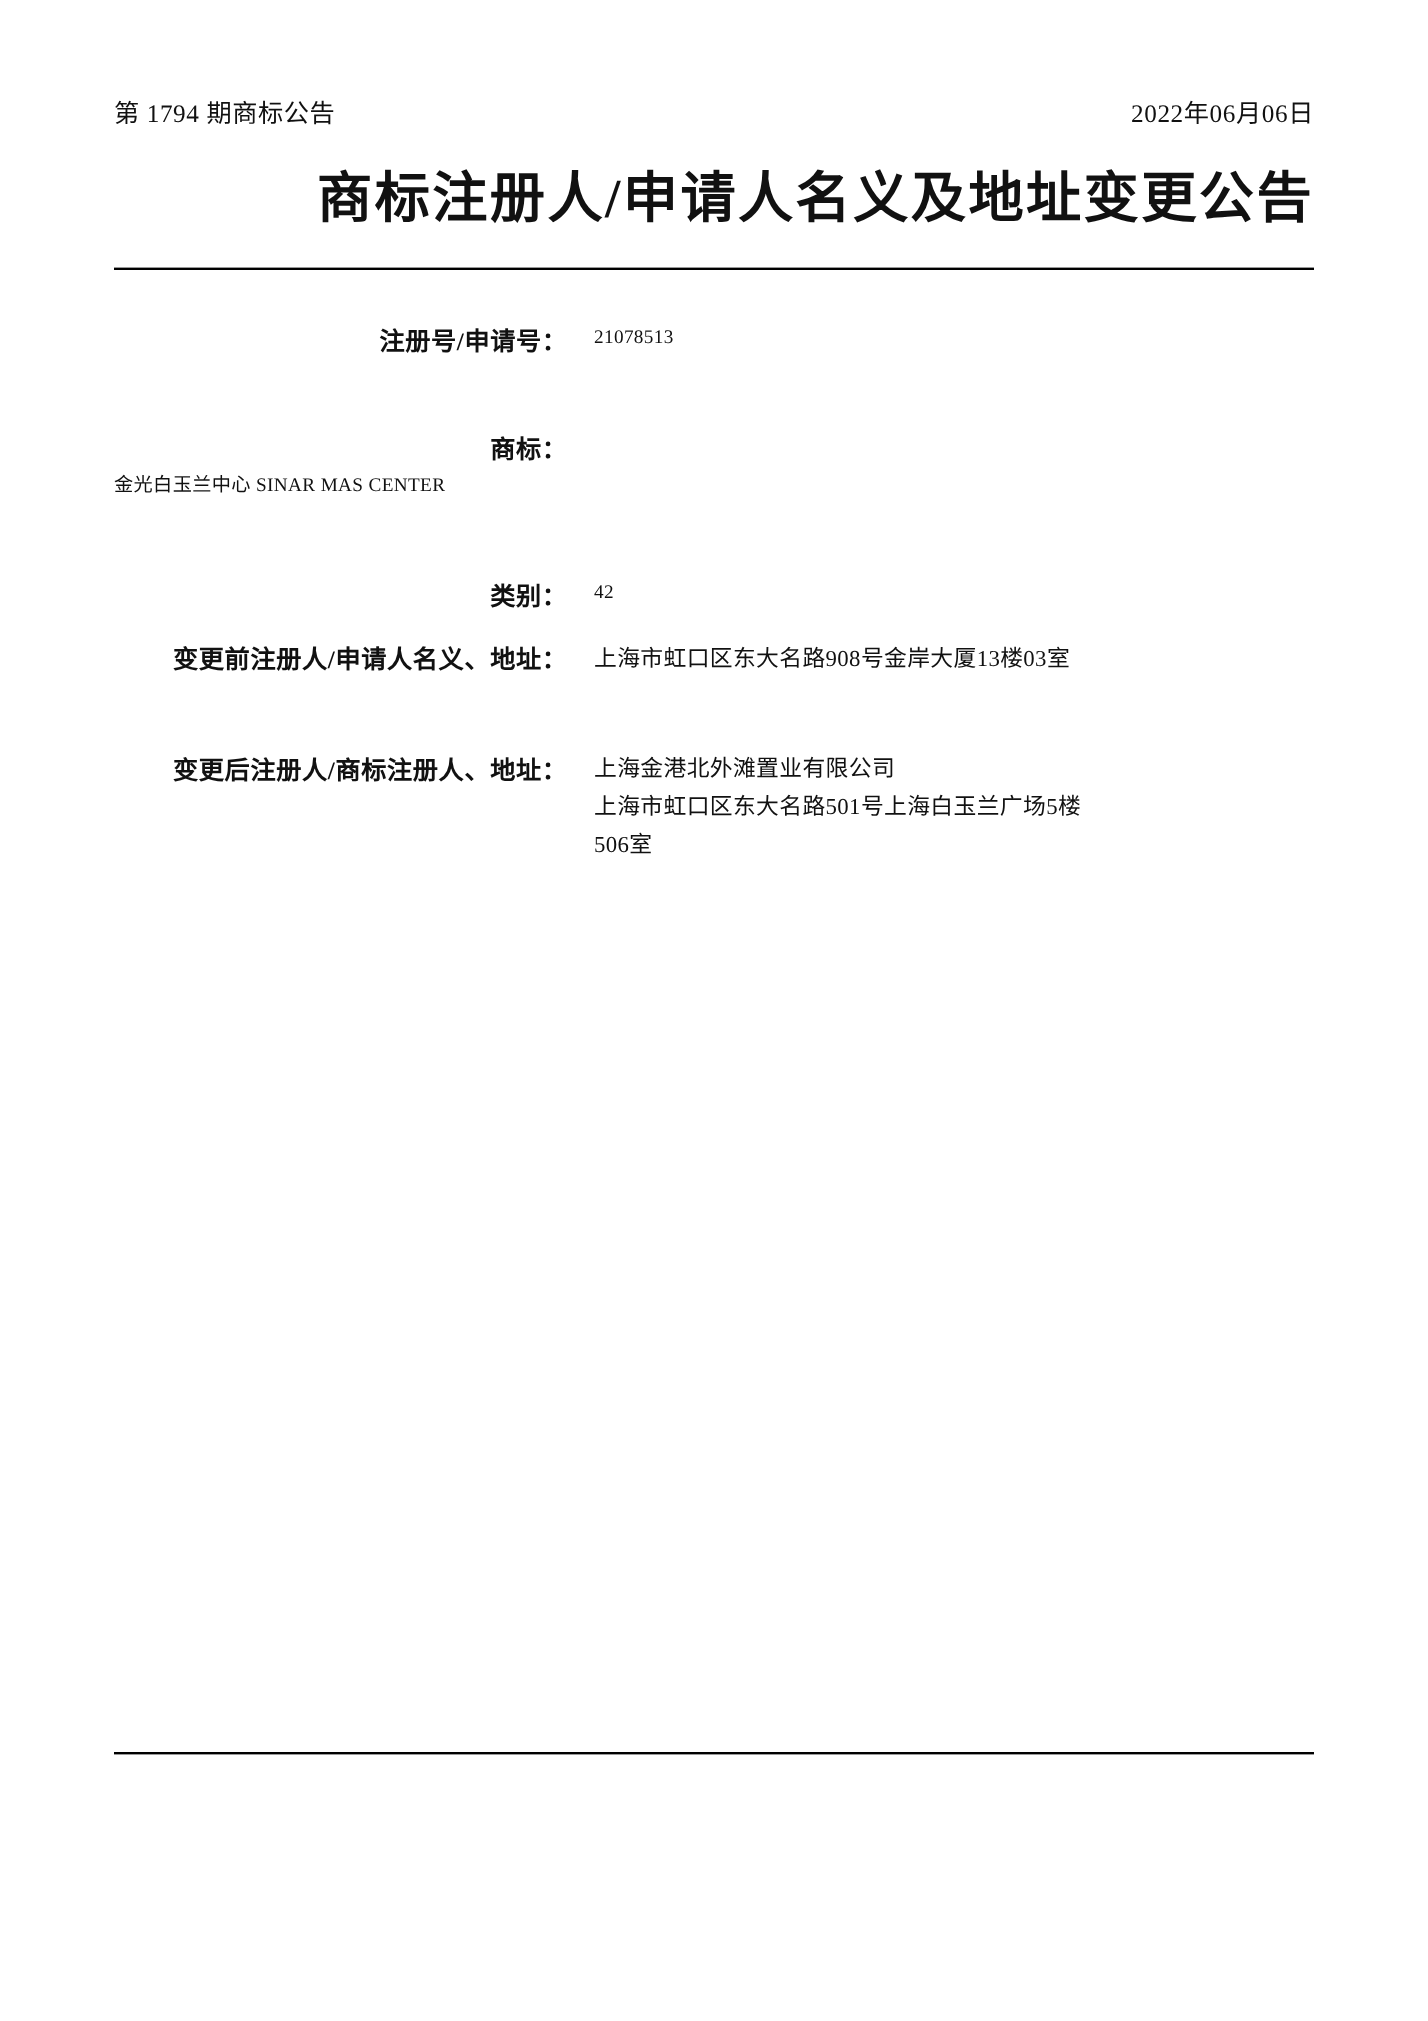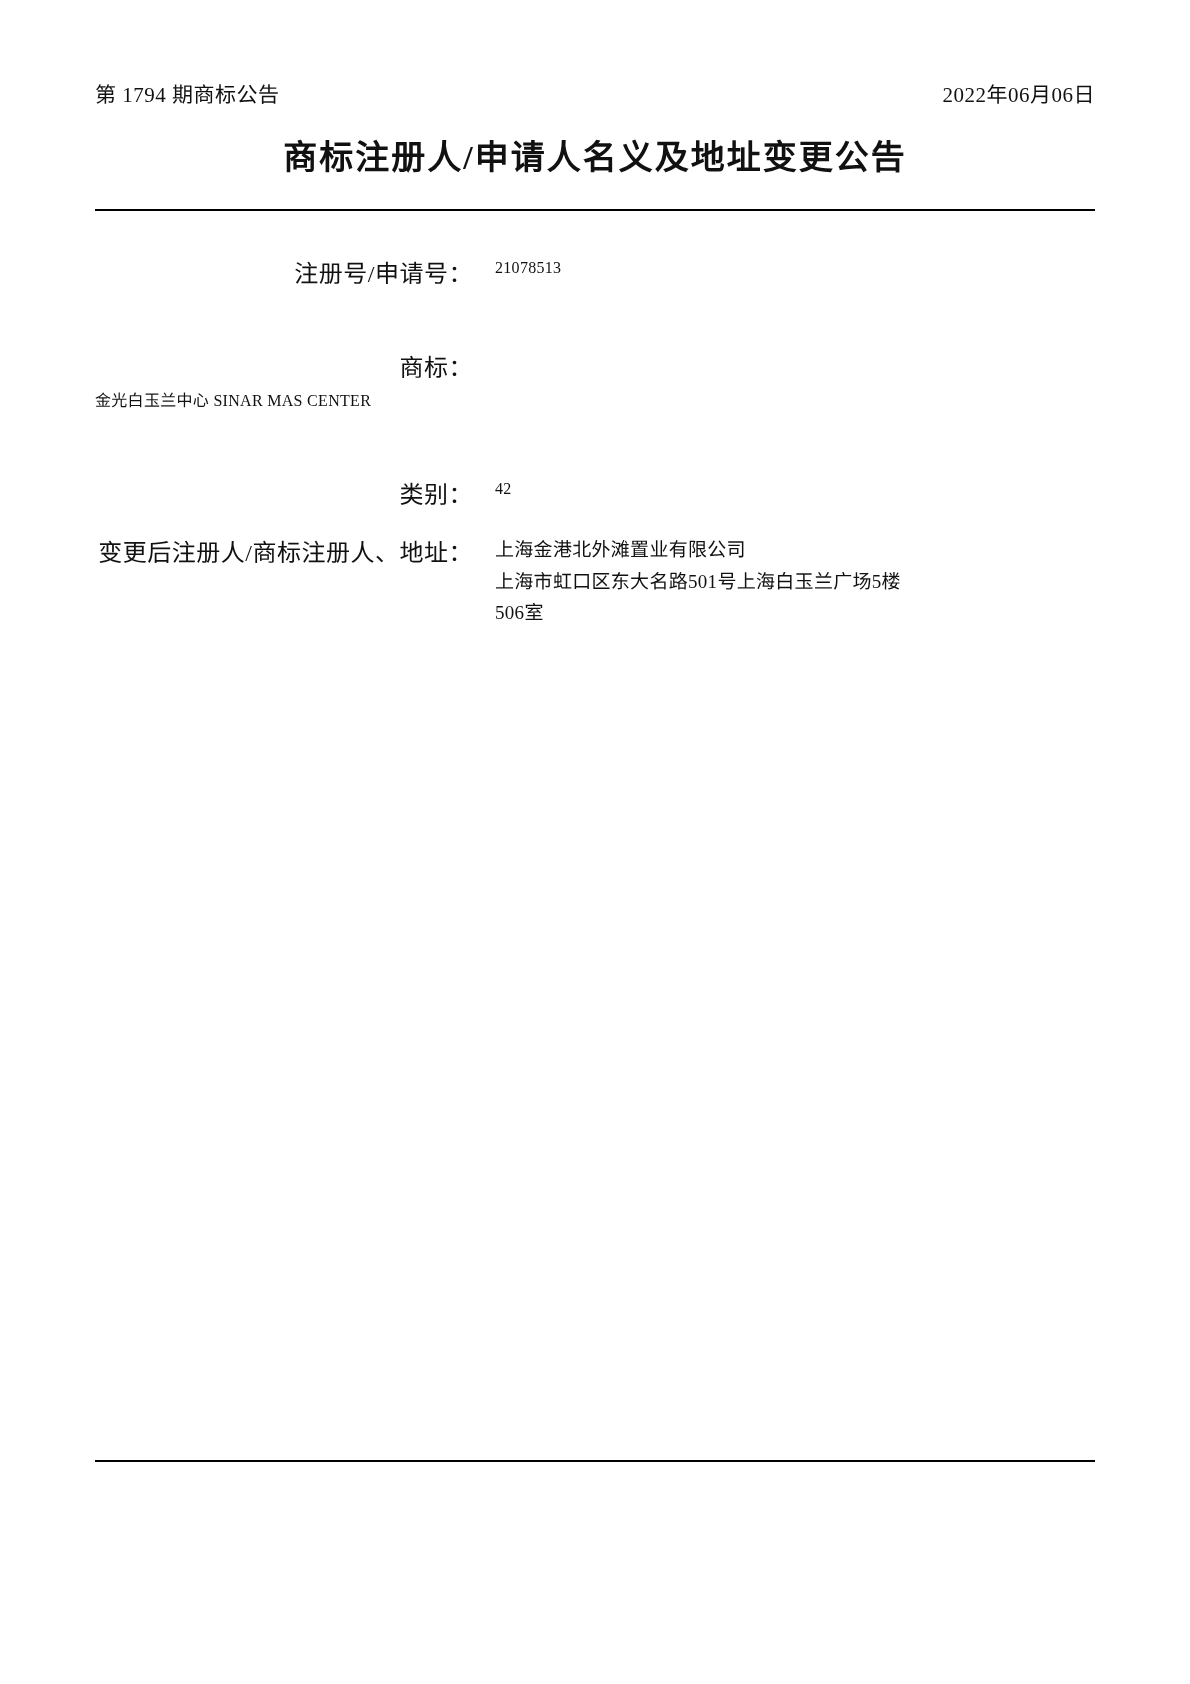--- a/index.html
+++ b/index.html
@@ -38,22 +38,22 @@
     font-family: "Liberation Serif", "DejaVu Serif", serif;
     white-space: nowrap;
   }
   .header-right {
     font-family: "Liberation Serif", "DejaVu Serif", serif;
     white-space: nowrap;
   }
 
   
   .doc-title {
-    text-align: center;
-    font-size: 34px;
+    text-align: right;
+    font-size: 46px;
     font-weight: bold;
     letter-spacing: 2px;
     margin-top: 30px;
     margin-bottom: 0;
     line-height: 1.2;
   }
 
   .rule {
     border: none;
     border-top: 2px solid #000000;
@@ -68,22 +68,22 @@
   .field-row {
     display: flex;
     align-items: flex-start;
     margin-bottom: 44px;
   }
   .field-label {
     width: 400px;
     text-align: right;
     padding-right: 22px;
     box-sizing: border-box;
-    font-weight: normal;
-    font-size: 24px;
+    font-weight: bold;
+    font-size: 21px;
     letter-spacing: 0.5px;
     line-height: 1.6;
     white-space: nowrap;
   }
   .field-value {
     flex: 1;
     font-size: 16px;
     line-height: 1.65;
     letter-spacing: 0.3px;
   }
@@ -137,20 +137,24 @@
     <div class="field-row row-mark">
       <div class="field-label">商标：</div>
       <div class="field-value">金光白玉兰中心 SINAR MAS CENTER</div>
     </div>
 
     <div class="field-row row-class">
       <div class="field-label">类别：</div>
       <div class="field-value">42</div>
     </div>
 
+    <div class="field-row row-before">
+      <div class="field-label">变更前注册人/申请人名义、地址：</div>
+      <div class="field-value small">上海市虹口区东大名路908号金岸大厦13楼03室</div>
+    </div>
 
     <div class="field-row row-after">
       <div class="field-label">变更后注册人/商标注册人、地址：</div>
       <div class="field-value small">
         <span class="vline">上海金港北外滩置业有限公司</span>
         <span class="vline">上海市虹口区东大名路501号上海白玉兰广场5楼</span>
         <span class="vline">506室</span>
       </div>
     </div>
 

